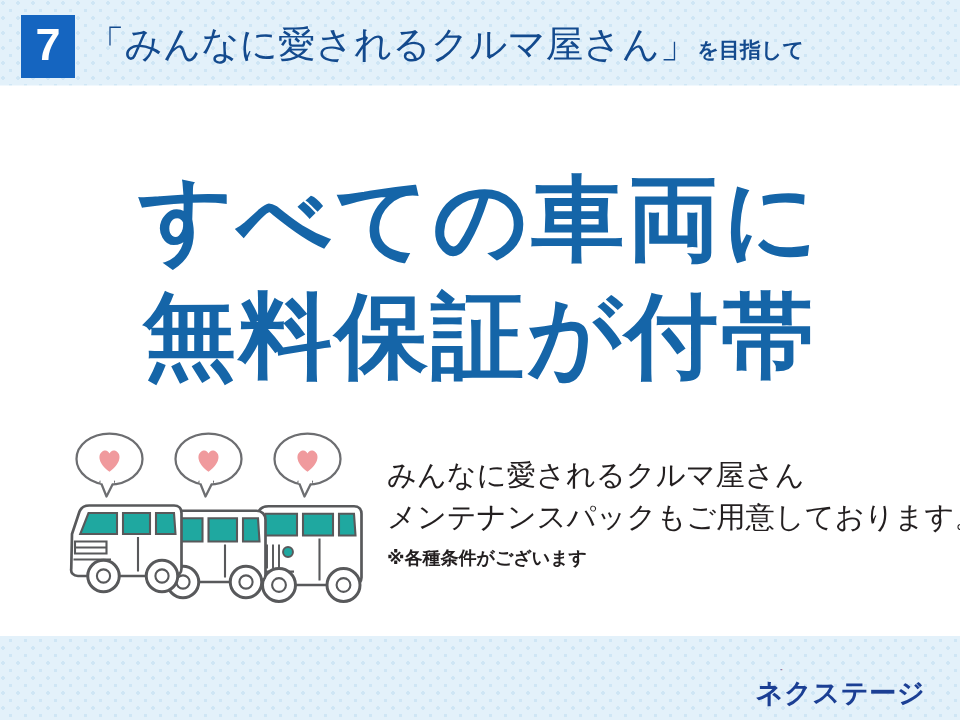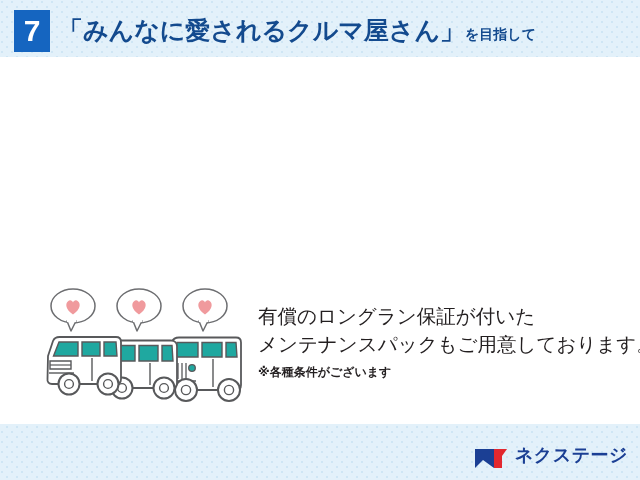--- a/index.html
+++ b/index.html
@@ -58,21 +58,21 @@
     top: 13px;
     white-space: nowrap;
     color: #134a8e;
     font-weight: bold;
     letter-spacing: 0px;
   }
   .title-main {
     font-size: 25px;
     line-height: 34px;
     color: #134a8e;
-    font-weight: bold;
+    font-weight: normal;
   }
   .title-tail {
     font-size: 14px;
     line-height: 34px;
     color: #134a8e;
     font-weight: bold;
   }
 
   
   #panel {
@@ -142,26 +142,27 @@
     font-size: 12px;
     line-height: 27px;
     font-weight: bold;
     white-space: nowrap;
     font-family: "DejaVu Sans", "Liberation Sans", sans-serif;
   }
 
   
   #footer-logo {
     position: absolute;
-    right: 12px;
+    right: 23px;
     bottom: 8px;
     height: 26px;
     display: flex;
     align-items: flex-start;
     gap: 7px;
+    flex-direction: column;
   }
   #logo-mark {
     display: block;
   }
   #logo-wordmark {
     color: #1b3f94;
     font-size: 18px;
     font-weight: bold;
     letter-spacing: 0.5px;
     line-height: 1;
@@ -177,20 +178,24 @@
     <div id="step-badge">
       <span id="step-badge-number">7</span>
     </div>
     <div id="header-title">
       <span class="title-main">「みんなに愛されるクルマ屋さん」</span><span class="title-tail">を目指して</span>
     </div>
   </div>
 
   <div id="panel">
 
+    <div id="headline">
+      <div class="headline-line">すべての車両に</div>
+      <div class="headline-line">無料保証が付帯</div>
+    </div>
 
     <div id="lower">
 
       <div id="cars-illustration">
         <svg width="215" height="130" viewBox="0 0 215 130" xmlns="http://www.w3.org/2000/svg">
 
           <g>
             <ellipse cx="33" cy="21" rx="22" ry="17" fill="#ffffff" stroke="#6d6e71" stroke-width="1.5"></ellipse>
             <path d="M27 36 L31 46 L36 36 Z" fill="#ffffff" stroke="#6d6e71" stroke-width="1.5" stroke-linejoin="round"></path>
             <path d="M27 36 L36 36" stroke="#ffffff" stroke-width="2.2"></path>
@@ -273,21 +278,21 @@
             <circle cx="29" cy="99" r="10.5" fill="#ffffff" stroke="#58595b" stroke-width="2"></circle>
             <circle cx="29" cy="99" r="4.4" fill="#ffffff" stroke="#58595b" stroke-width="1.4"></circle>
             <circle cx="68" cy="99" r="10.5" fill="#ffffff" stroke="#58595b" stroke-width="2"></circle>
             <circle cx="68" cy="99" r="4.4" fill="#ffffff" stroke="#58595b" stroke-width="1.4"></circle>
           </g>
 
         </svg>
       </div>
 
       <div id="note-block">
-        <div class="note-line">有償のロングラン保証が付いた</div>
+        <div class="note-line">みんなに愛されるクルマ屋さん</div>
         <div class="note-line">メンテナンスパックもご用意しております。</div>
         <div class="note-small">※各種条件がございます</div>
       </div>
 
     </div>
   </div>
 
   <div id="footer-logo">
     <svg id="logo-mark" width="34" height="24" viewBox="0 0 34 24" xmlns="http://www.w3.org/2000/svg">
       <path d="M1 22 L1 3 L9 3 L9 14 Z" fill="#1b3f94"></path>

